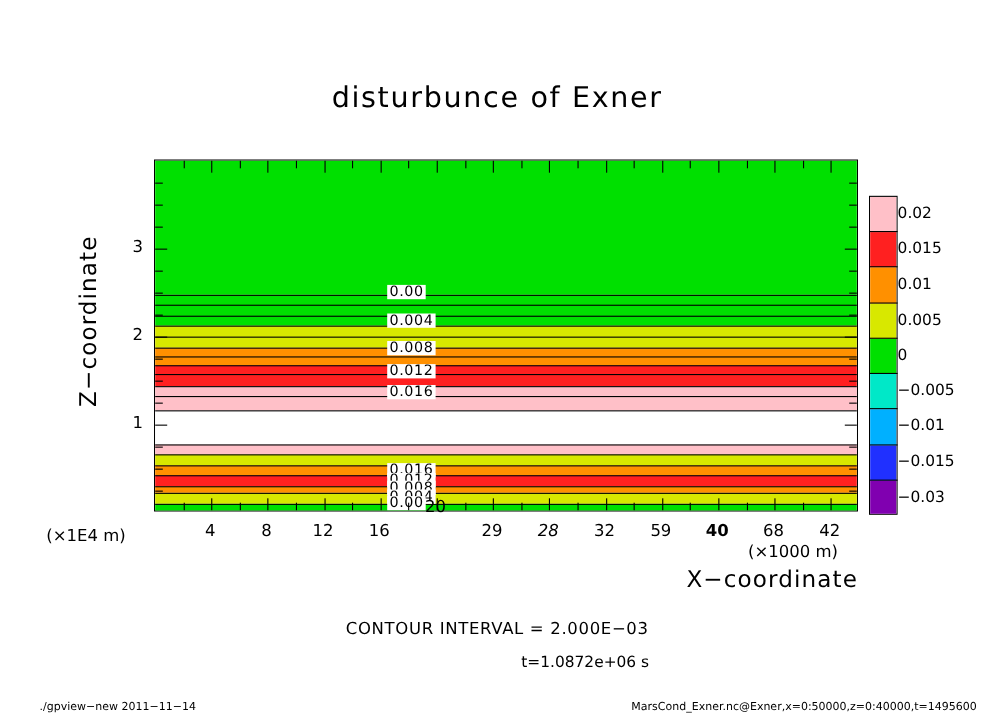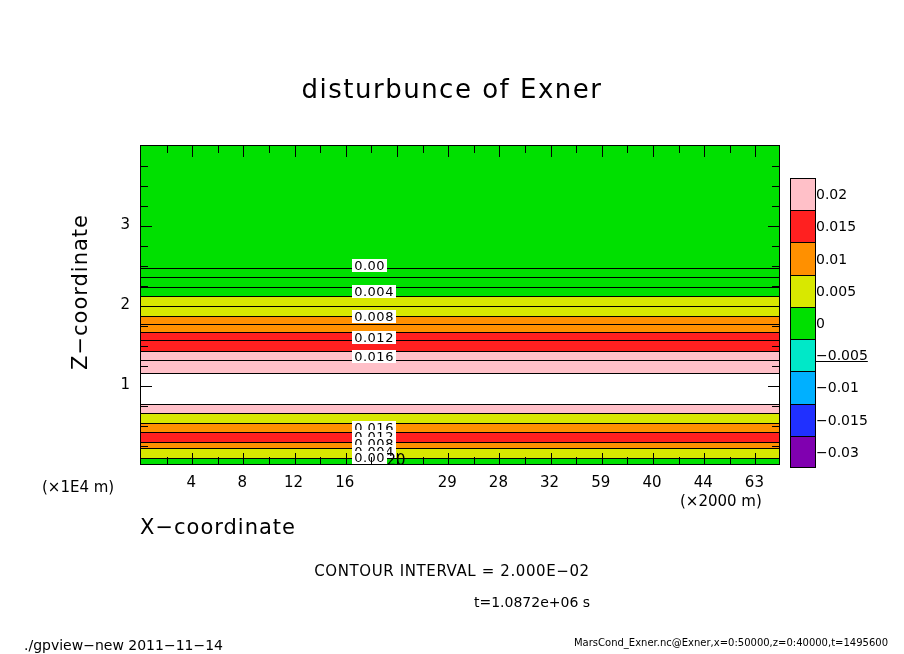--- a/index.html
+++ b/index.html
@@ -113,21 +113,21 @@
     text-align: right;
     width: 30px;
     font-family: "DejaVu Sans", sans-serif;
   }
 
   #x-axis-title {
     position: absolute;
     left: 140px;
     top: 515px;
     width: 640px;
-    text-align: left;
+    text-align: right;
     font-size: 21px;
     letter-spacing: 1px;
   }
   #y-axis-title {
     position: absolute;
     left: -30px;
     top: 280px;
     width: 220px;
     text-align: center;
     font-size: 21px;
@@ -159,22 +159,22 @@
     position: absolute;
     left: 0; top: 594px;
     width: 904px;
     text-align: center;
     padding-left: 160px;
     box-sizing: border-box;
     font-size: 14px;
   }
   #footer-left {
     position: absolute;
-    left: 24px; top: 637px;
-    font-size: 14px;
+    left: 36px; top: 637px;
+    font-size: 10px;
     color: #000;
   }
   #footer-right {
     position: absolute;
     right: 16px; top: 637px;
     font-size: 10px;
     color: #000;
     text-align: right;
   }
 
@@ -351,37 +351,37 @@
       </div>
   </div>
 
   <div id="xticklabels">
       <div class="xlab" style="left: 171.2px; top: 473px;">4</div>
       <div class="xlab" style="left: 222.4px; top: 473px;">8</div>
       <div class="xlab" style="left: 273.6px; top: 473px;">12</div>
       <div class="xlab" style="left: 324.8px; top: 473px;">16</div>
       <div class="xlab" style="left: 376px; top: 451px;">20</div>
       <div class="xlab" style="left: 427.2px; top: 473px;">29</div>
-      <div class="xlab" style="left: 478.4px; top: 473px;">28</div>
+      <div class="xlab" style="left: 478.4px; top: 473px; font-style: italic;">28</div>
       <div class="xlab" style="left: 529.6px; top: 473px;">32</div>
       <div class="xlab" style="left: 580.8px; top: 473px;">59</div>
-      <div class="xlab" style="left: 632px; top: 473px;">40</div>
-      <div class="xlab" style="left: 683.2px; top: 473px;">44</div>
-      <div class="xlab" style="left: 734.4px; top: 473px;">63</div>
+      <div class="xlab" style="left: 632px; top: 473px; font-weight: bold;">40</div>
+      <div class="xlab" style="left: 683.2px; top: 473px;">68</div>
+      <div class="xlab" style="left: 734.4px; top: 473px;">42</div>
     </div>
   <div id="yticklabels">
       <div class="ylab" style="left: 100px; top: 375px;">1</div>
       <div class="ylab" style="left: 100px; top: 295px;">2</div>
       <div class="ylab" style="left: 100px; top: 215px;">3</div>
     </div>
 
   <div id="y-axis-title">Z−coordinate</div>
   <div id="x-axis-title">X−coordinate</div>
   <div id="y-unit">(×1E4 m)</div>
-  <div id="x-unit">(×2000 m)</div>
+  <div id="x-unit">(×1000 m)</div>
 
   <div id="colorbar">
       <div class="cb-cell" style="height: 32.2222px; background: rgb(255, 192, 200);"></div>
       <div class="cb-cell" style="height: 32.2222px; background: rgb(255, 32, 32);"></div>
       <div class="cb-cell" style="height: 32.2222px; background: rgb(255, 144, 0);"></div>
       <div class="cb-cell" style="height: 32.2222px; background: rgb(216, 232, 0);"></div>
       <div class="cb-cell" style="height: 32.2222px; background: rgb(0, 224, 0);"></div>
       <div class="cb-cell" style="height: 32.2222px; background: rgb(0, 232, 200);"></div>
       <div class="cb-cell" style="height: 32.2222px; background: rgb(0, 176, 255);"></div>
       <div class="cb-cell" style="height: 32.2222px; background: rgb(32, 48, 255);"></div>
@@ -390,28 +390,28 @@
   <div id="colorbar-labels">
       <div class="cb-tick" style="top: 194.111px;">0.02</div>
       <div class="cb-tick" style="top: 226.333px;">0.015</div>
       <div class="cb-tickmark" style="top: 210.222px;"></div>
       <div class="cb-tick" style="top: 258.556px;">0.01</div>
       <div class="cb-tickmark" style="top: 242.444px;"></div>
       <div class="cb-tick" style="top: 290.778px;">0.005</div>
       <div class="cb-tickmark" style="top: 274.667px;"></div>
       <div class="cb-tick" style="top: 323px;">0</div>
       <div class="cb-tickmark" style="top: 306.889px;"></div>
-      <div class="cb-tick" style="top: 355.222px; text-decoration: underline;">−0.005</div>
+      <div class="cb-tick" style="top: 355.222px;">−0.005</div>
       <div class="cb-tickmark" style="top: 339.111px;"></div>
       <div class="cb-tick" style="top: 387.444px;">−0.01</div>
       <div class="cb-tickmark" style="top: 371.333px;"></div>
       <div class="cb-tick" style="top: 419.667px;">−0.015</div>
       <div class="cb-tickmark" style="top: 403.556px;"></div>
       <div class="cb-tick" style="top: 451.889px;">−0.03</div>
       <div class="cb-tickmark" style="top: 435.778px;"></div>
     </div>
 
-  <div id="contour-interval">CONTOUR INTERVAL = 2.000E−02</div>
+  <div id="contour-interval">CONTOUR INTERVAL = 2.000E−03</div>
   <div id="time-stamp">t=1.0872e+06 s</div>
   <div id="footer-left">./gpview−new   2011−11−14</div>
   <div id="footer-right">MarsCond_Exner.nc@Exner,x=0:50000,z=0:40000,t=1495600</div>
 
 </div>
 
 </body></html>

